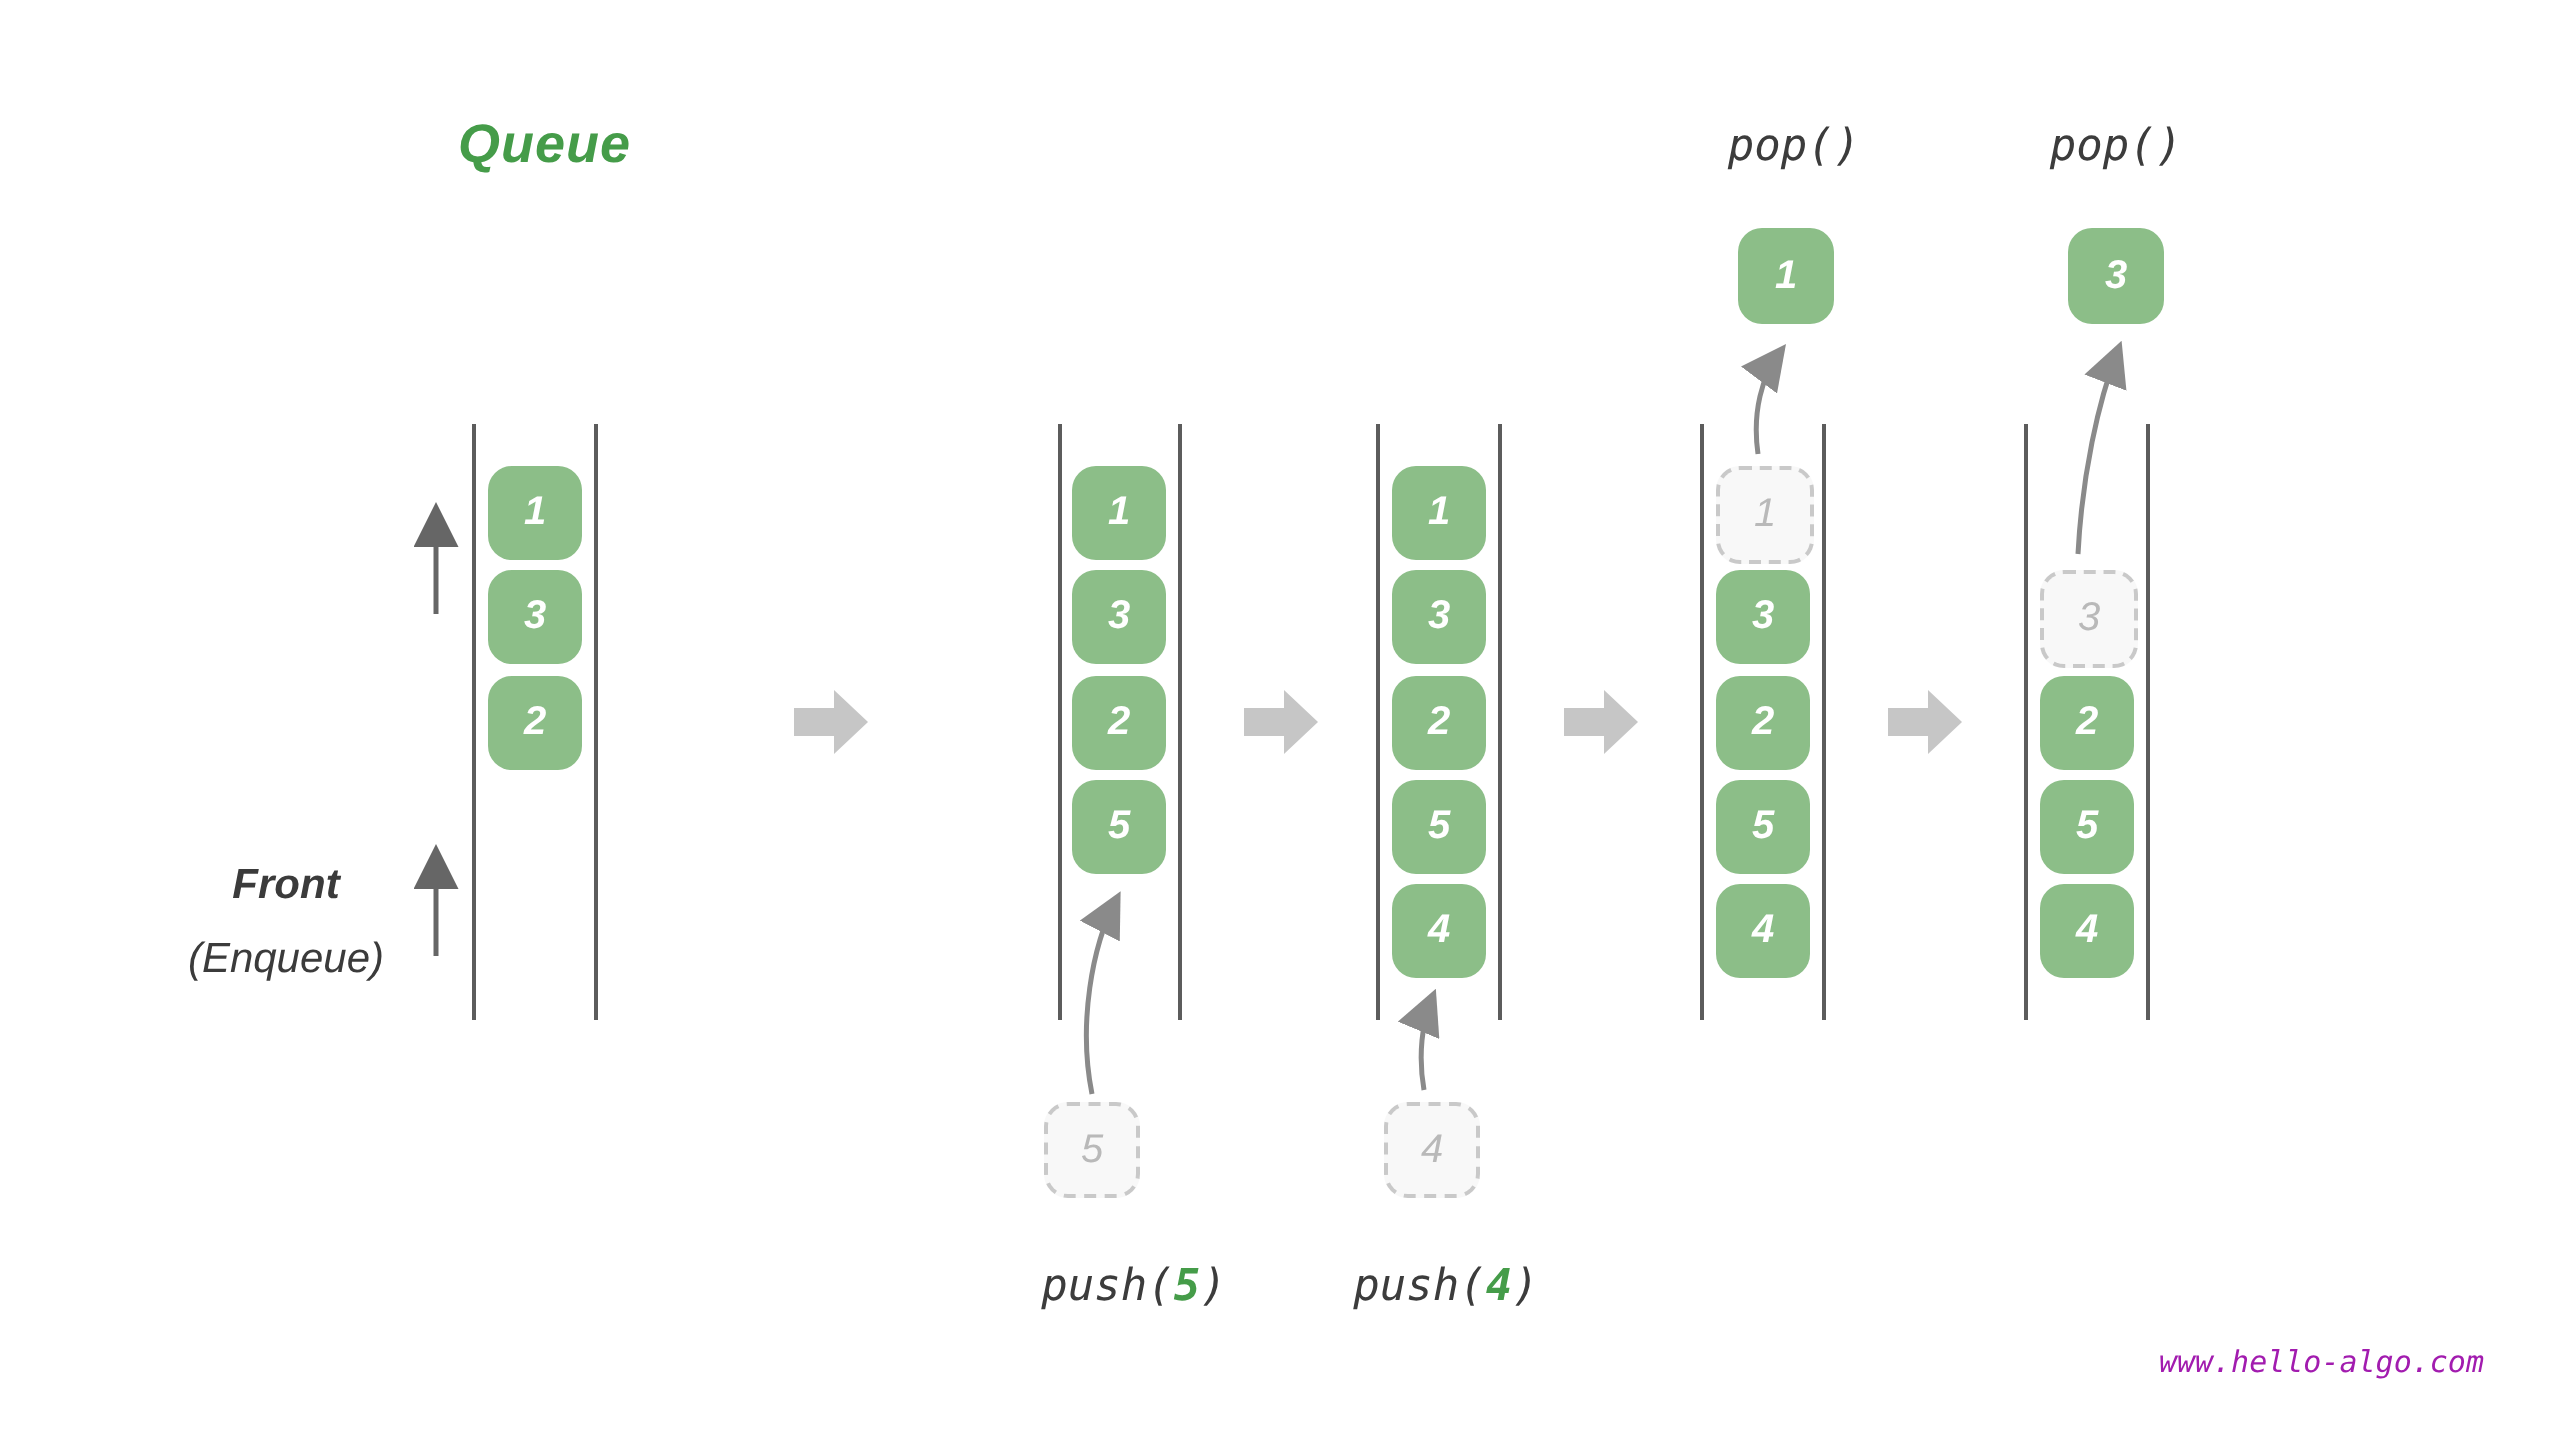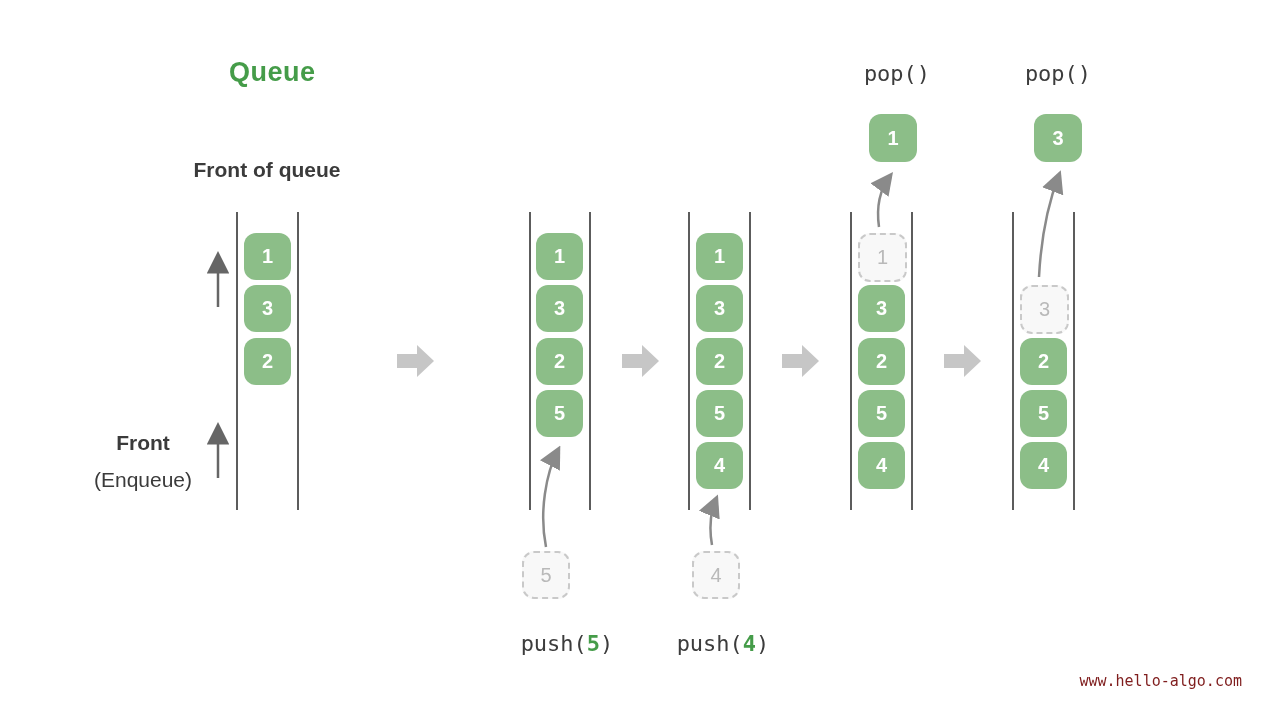--- a/index.html
+++ b/index.html
@@ -1,18 +1,19 @@
 <!DOCTYPE html>
 <html><head>
 <meta charset="utf-8">
 <style>
   html,body{margin:0;padding:0;background:#ffffff;}
   .canvas{
     position:relative;width:1280px;height:720px;background:#ffffff;overflow:hidden;
     font-family:"Liberation Sans",sans-serif;
+    font-style:italic;
   }
   .abs{position:absolute;}
   .title{
     font-size:27px;font-weight:bold;color:#459C49;letter-spacing:0.5px;
   }
   .lbl{
     color:#3B3B3B;font-size:21px;text-align:center;white-space:nowrap;
   }
   .lbl.bold{font-weight:bold;}
   .wall{
@@ -37,21 +38,21 @@
     background:#8CBE88;color:#ffffff;font-size:20px;font-weight:bold;
     display:flex;align-items:center;justify-content:center;
   }
   .code{
     position:absolute;width:140px;text-align:center;
     font-family:"DejaVu Sans Mono",monospace;font-size:22px;color:#3C3C3C;white-space:nowrap;
   }
   .code .arg{color:#459C49;font-weight:bold;}
   .watermark{
     position:absolute;right:38px;top:672px;
-    font-family:"DejaVu Sans Mono",monospace;font-size:15px;color:#7f1d1d;
+    font-family:"DejaVu Sans Mono",monospace;font-size:15px;color:#a21caf;
   }
   svg.overlay{position:absolute;left:0;top:0;pointer-events:none;}
 </style>
 </head>
 <body>
 
 <div class="canvas">
 
   <svg class="overlay" width="1280" height="720" viewBox="0 0 1280 720">
     <defs>
@@ -72,21 +73,20 @@
     <polygon points="944,354 964,354 964,345 981,361 964,377 964,368 944,368" fill="#C6C6C6"></polygon>
 
     <path d="M 546 547 C 539 512 546 473 558 450" fill="none" stroke="#8A8A8A" stroke-width="2.5" marker-end="url(#ah-flow)"></path>
     <path d="M 712 545 C 709 528 711 511 716 499" fill="none" stroke="#8A8A8A" stroke-width="2.5" marker-end="url(#ah-flow)"></path>
     <path d="M 879 227 C 876 206 881 188 890 176" fill="none" stroke="#8A8A8A" stroke-width="2.5" marker-end="url(#ah-flow)"></path>
     <path d="M 1039 277 C 1041 238 1049 201 1059 175" fill="none" stroke="#8A8A8A" stroke-width="2.5" marker-end="url(#ah-flow)"></path>
   </svg>
 
   <div class="abs title" style="left:229px;top:57px;">Queue</div>
 
-  <div class="abs lbl bold" style="left:167px;top:158px;width:200px;">Front of queue</div>
 
   <div class="abs lbl bold" style="left:63px;top:431px;width:160px;">Front</div>
   <div class="abs lbl" style="left:63px;top:468px;width:160px;">(Enqueue)</div>
 
   <div class="wall" style="left:236px;"></div>
   <div class="wall" style="left:297px;"></div>
   <div class="cell" style="left:244px;top:233px;">1</div>
   <div class="cell" style="left:244px;top:285px;">3</div>
   <div class="cell" style="left:244px;top:338px;">2</div>
 

